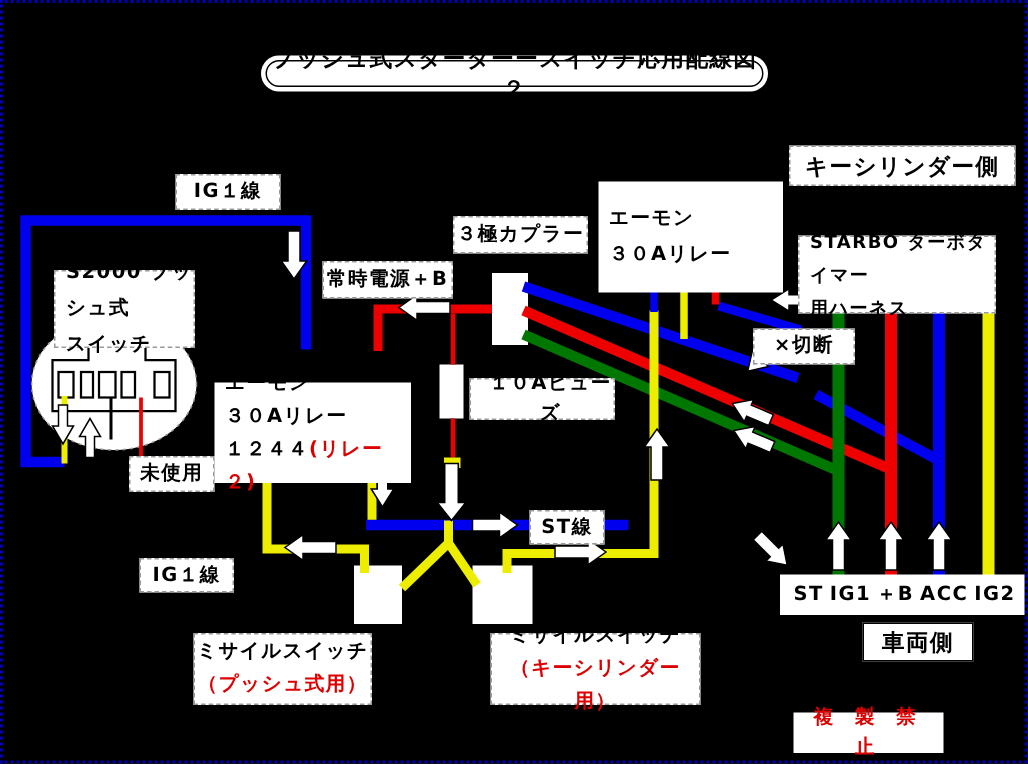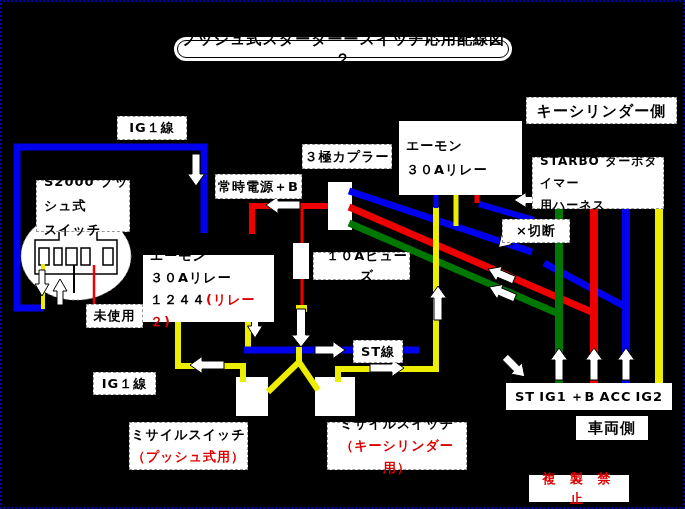--- a/index.html
+++ b/index.html
@@ -152,21 +152,21 @@
   <div class="lbl center" style="left:127px;top:420px;width:119px;height:48px;line-height:22px;">
     <span>ミサイルスイッチ</span>
     <span class="red">（プッシュ式用）</span>
   </div>
 
   <div class="lbl center" style="left:325px;top:420px;width:140px;height:48px;line-height:22px;">
     <span>ミサイルスイッチ</span>
     <span class="red">（キーシリンダー用）</span>
   </div>
 
-  <div class="lbl strip" style="left:504px;top:381px;width:166px;height:27px;">
+  <div class="lbl strip" style="left:518px;top:381px;width:166px;height:27px;">
     <span>ST</span>
     <span>IG1</span>
     <span>＋B</span>
     <span>ACC</span>
     <span>IG2</span>
   </div>
 
   <div class="lbl center solid" style="left:573px;top:413px;width:74px;height:26px;font-size:15px;">車両側</div>
 
   <div class="lbl center red" style="left:527px;top:473px;width:100px;height:27px;letter-spacing:5px;border:none;">複 製 禁 止</div>

